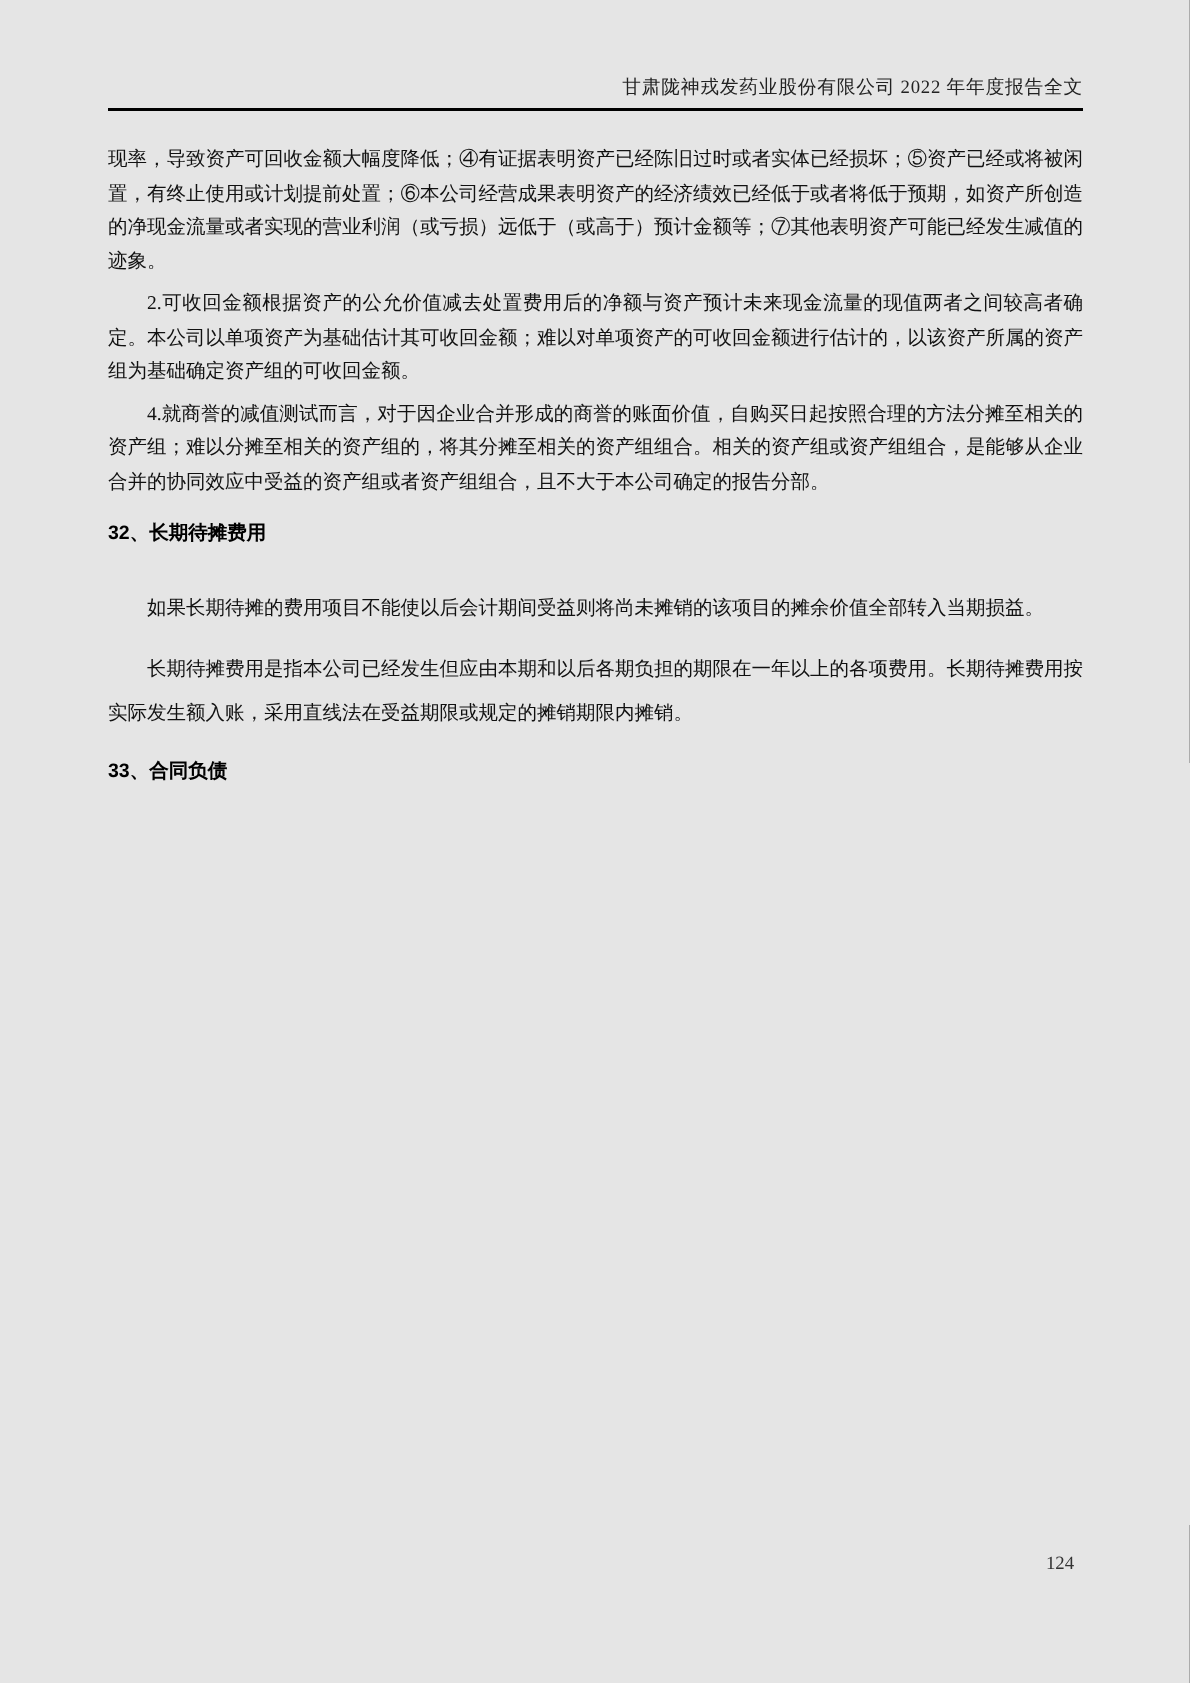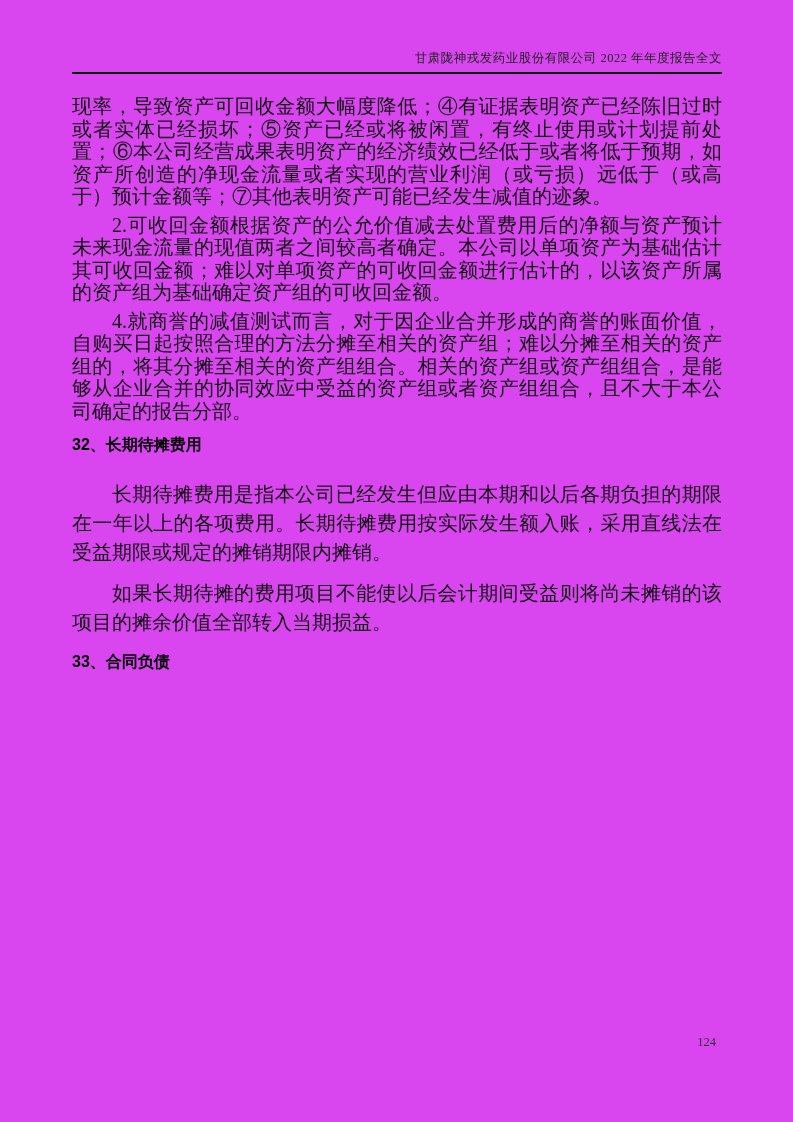--- a/index.html
+++ b/index.html
@@ -5,58 +5,58 @@
   html, body {
     margin: 0;
     padding: 0;
     background: #808080;
   }
   .page {
     position: relative;
     width: 793px;
     height: 1122px;
     margin: 0 auto;
-    background: #d946ef;
+    background: #e5e5e5;
     box-sizing: border-box;
     padding: 50px 71px 0 72px;
     font-family: "Liberation Serif", "DejaVu Serif", serif;
     color: #111111;
     overflow: hidden;
   }
   .page-header {
     text-align: right;
     font-size: 12.5px;
     line-height: 17px;
     color: #222222;
     padding-bottom: 5px;
     border-bottom: 2px solid #000000;
     letter-spacing: 0.5px;
   }
   .content {
     margin-top: 21px;
   }
   .para {
-    font-size: 20px;
+    font-size: 13px;
     line-height: 22.5px;
     text-align: justify;
     text-indent: 2em;
     margin: 0 0 6px 0;
     word-break: break-all;
   }
   .para.no-indent {
     text-indent: 0;
   }
   .para.wide {
     line-height: 29px;
     margin-bottom: 12px;
   }
   .section-heading {
     font-family: "Liberation Sans", "DejaVu Sans", sans-serif;
     font-weight: bold;
-    font-size: 16px;
+    font-size: 13px;
     line-height: 18px;
     margin: 16px 0 26px 0;
     color: #000000;
   }
   .section-heading.first {
     margin-top: 14px;
   }
   .page-footer {
     position: absolute;
     bottom: 72px;
@@ -80,23 +80,23 @@
 
 
     <p class="para">2.可收回金额根据资产的公允价值减去处置费用后的净额与资产预计未来现金流量的现值两者之间较高者确定。本公司以单项资产为基础估计其可收回金额；难以对单项资产的可收回金额进行估计的，以该资产所属的资产组为基础确定资产组的可收回金额。</p>
 
 
     <p class="para">4.就商誉的减值测试而言，对于因企业合并形成的商誉的账面价值，自购买日起按照合理的方法分摊至相关的资产组；难以分摊至相关的资产组的，将其分摊至相关的资产组组合。相关的资产组或资产组组合，是能够从企业合并的协同效应中受益的资产组或者资产组组合，且不大于本公司确定的报告分部。</p>
 
 
     <h2 class="section-heading first">32、长期待摊费用</h2>
 
+    <p class="para wide">如果长期待摊的费用项目不能使以后会计期间受益则将尚未摊销的该项目的摊余价值全部转入当期损益。</p>
+
     <p class="para wide">长期待摊费用是指本公司已经发生但应由本期和以后各期负担的期限在一年以上的各项费用。长期待摊费用按实际发生额入账，采用直线法在受益期限或规定的摊销期限内摊销。</p>
-
-    <p class="para wide">如果长期待摊的费用项目不能使以后会计期间受益则将尚未摊销的该项目的摊余价值全部转入当期损益。</p>
 
     <h2 class="section-heading">33、合同负债</h2>
 
 
   </div>
 
   <div class="page-footer">124</div>
 
 </div>
 

